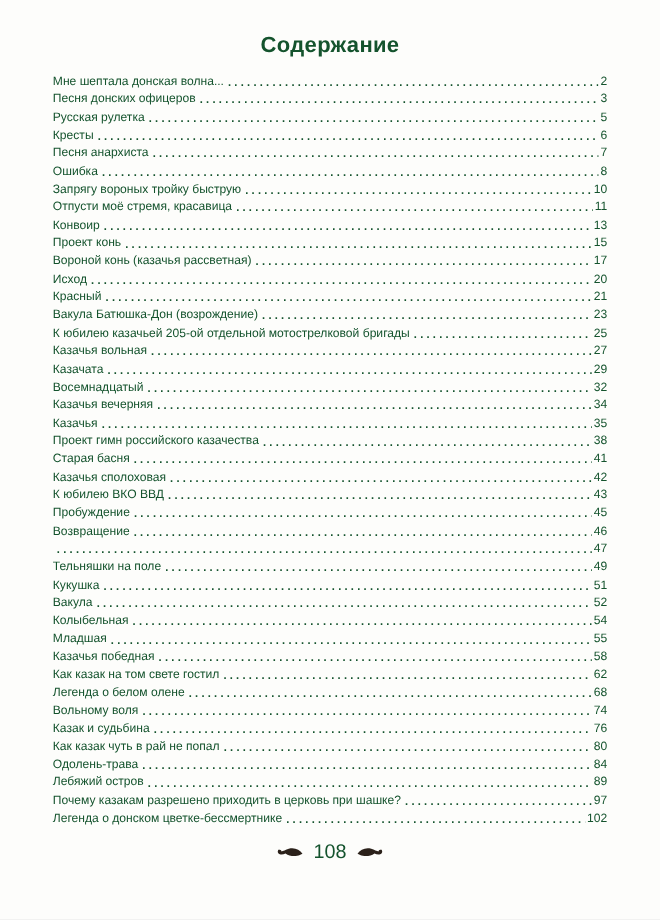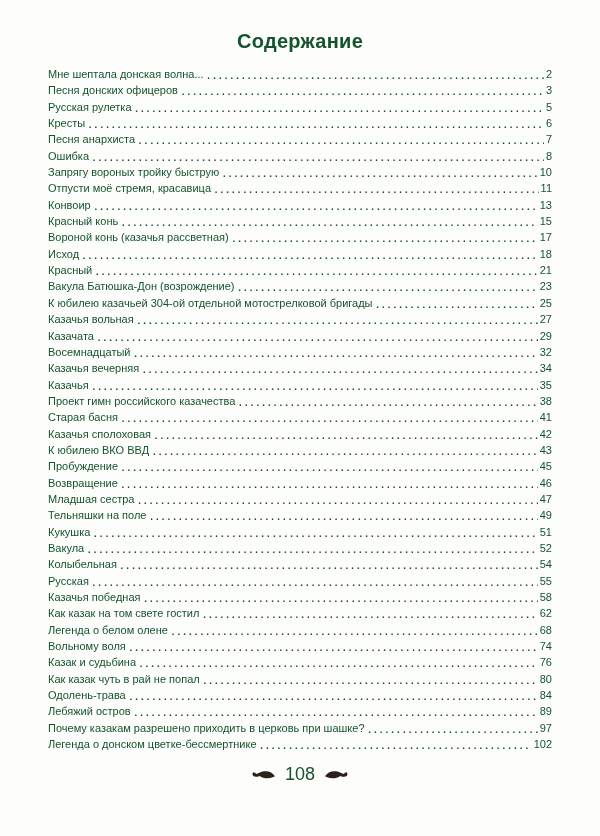--- a/index.html
+++ b/index.html
@@ -124,51 +124,51 @@
     <span class="p">11</span>
   </div>
 
   <div class="row">
     <span class="t">Конвоир</span>
     <span class="dots"></span>
     <span class="p">13</span>
   </div>
 
   <div class="row">
-    <span class="t">Красный конь</span>
+    <span class="t">Проект конь</span>
     <span class="dots"></span>
     <span class="p">15</span>
   </div>
 
   <div class="row">
     <span class="t">Вороной конь (казачья рассветная)</span>
     <span class="dots"></span>
     <span class="p">17</span>
   </div>
 
   <div class="row">
     <span class="t">Исход</span>
     <span class="dots"></span>
-    <span class="p">18</span>
+    <span class="p">20</span>
   </div>
 
   <div class="row">
     <span class="t">Красный</span>
     <span class="dots"></span>
     <span class="p">21</span>
   </div>
 
   <div class="row">
     <span class="t">Вакула Батюшка-Дон (возрождение)</span>
     <span class="dots"></span>
     <span class="p">23</span>
   </div>
 
   <div class="row">
-    <span class="t">К юбилею казачьей 304-ой отдельной мотострелковой бригады</span>
+    <span class="t">К юбилею казачьей 205-ой отдельной мотострелковой бригады</span>
     <span class="dots"></span>
     <span class="p">25</span>
   </div>
 
   <div class="row">
     <span class="t">Казачья вольная</span>
     <span class="dots"></span>
     <span class="p">27</span>
   </div>
 
@@ -226,21 +226,20 @@
     <span class="p">45</span>
   </div>
 
   <div class="row">
     <span class="t">Возвращение</span>
     <span class="dots"></span>
     <span class="p">46</span>
   </div>
 
   <div class="row">
-    <span class="t">Младшая сестра</span>
     <span class="dots"></span>
     <span class="p">47</span>
   </div>
 
   <div class="row">
     <span class="t">Тельняшки на поле</span>
     <span class="dots"></span>
     <span class="p">49</span>
   </div>
 
@@ -256,21 +255,21 @@
     <span class="p">52</span>
   </div>
 
   <div class="row">
     <span class="t">Колыбельная</span>
     <span class="dots"></span>
     <span class="p">54</span>
   </div>
 
   <div class="row">
-    <span class="t">Русская</span>
+    <span class="t">Младшая</span>
     <span class="dots"></span>
     <span class="p">55</span>
   </div>
 
   <div class="row">
     <span class="t">Казачья победная</span>
     <span class="dots"></span>
     <span class="p">58</span>
   </div>
 

